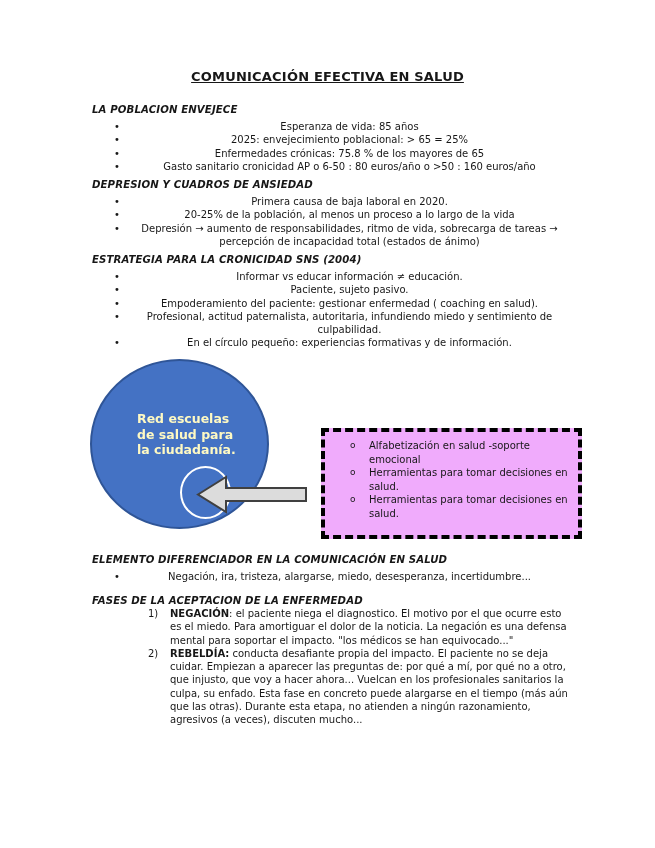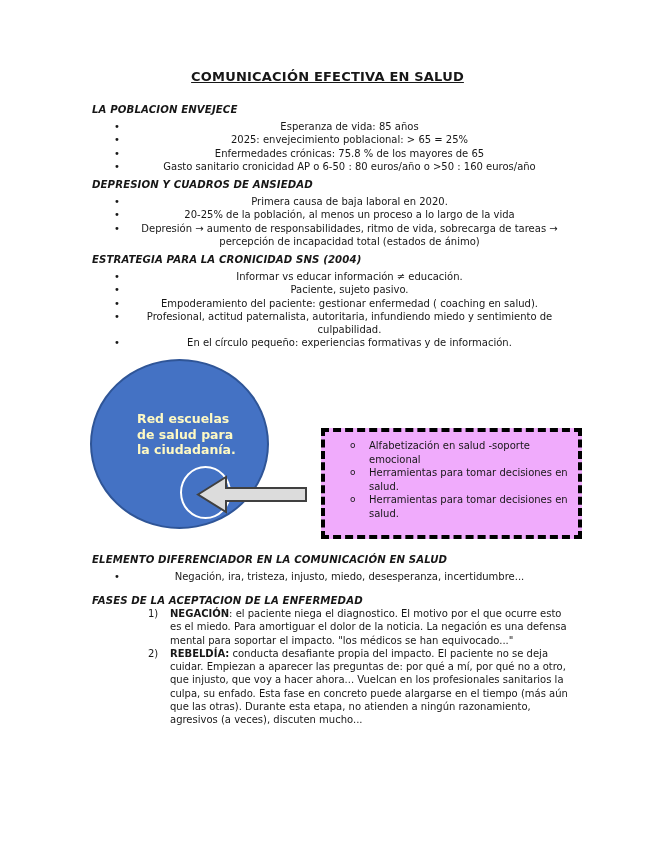--- a/index.html
+++ b/index.html
@@ -99,21 +99,21 @@
       <li>Herramientas para tomar decisiones en salud.</li>
     </ul>
   </div>
   <svg class="arrow-svg" width="112" height="41" viewBox="0 0 112 41" aria-hidden="true">
     <polygon points="2,20.5 30,3 30,14 110,14 110,27 30,27 30,38"></polygon>
   </svg>
 
   <div class="section" style="top:553px;">
     <div class="heading">ELEMENTO DIFERENCIADOR EN LA COMUNICACIÓN EN SALUD</div>
     <ul class="bullets">
-      <li>Negación, ira, tristeza, injusto, miedo, desesperanza, incertidumbre...</li>
+      <li>Negación, ira, tristeza, alargarse, miedo, desesperanza, incertidumbre...</li>
     </ul>
   </div>
 
   <div class="section" style="top:594px;">
     <div class="heading">FASES DE LA ACEPTACION DE LA ENFERMEDAD</div>
     <ol class="numbered">
       <li>
         <span class="num">1)</span>
         <span class="term">NEGACIÓN</span><span>: el paciente niega el diagnostico. El motivo por el que ocurre esto es el miedo. Para amortiguar el dolor de la noticia. La negación es una defensa mental para soportar el impacto. "los médicos se han equivocado..."</span>
       </li>

